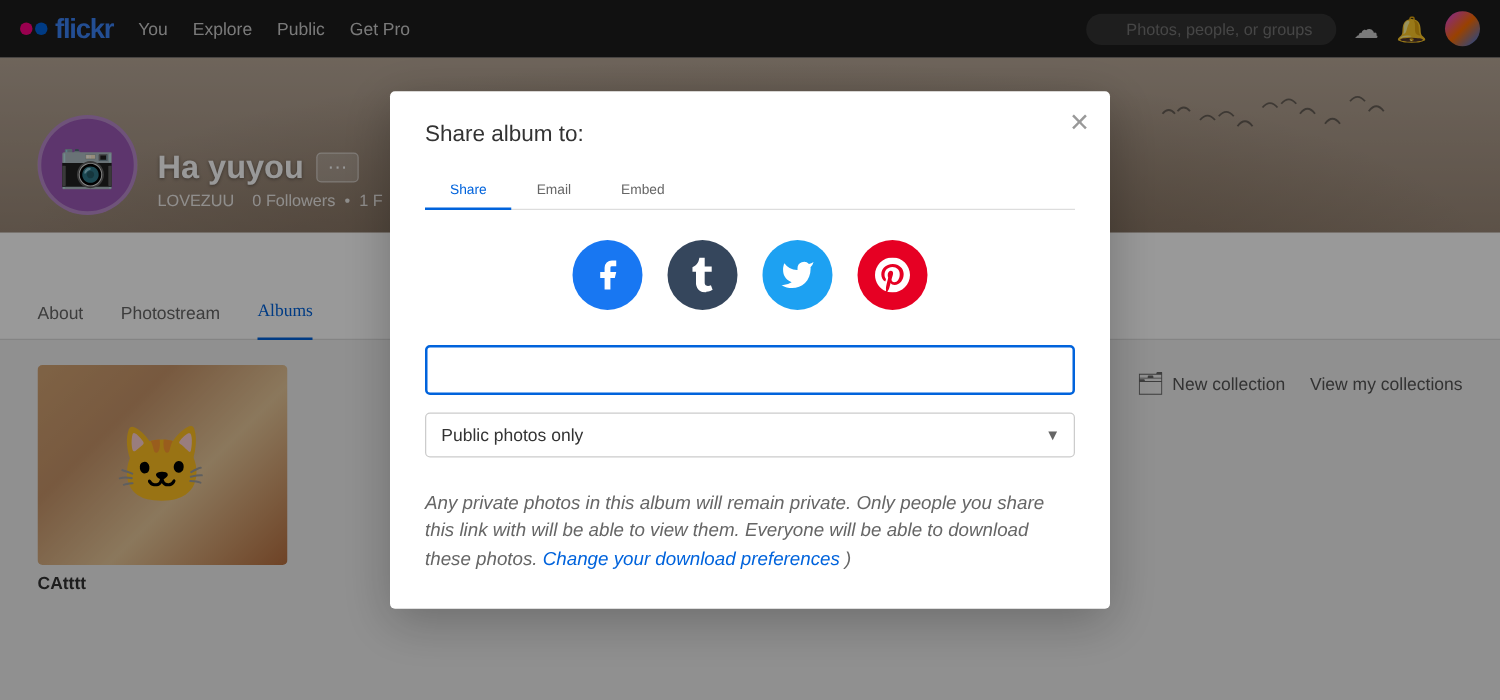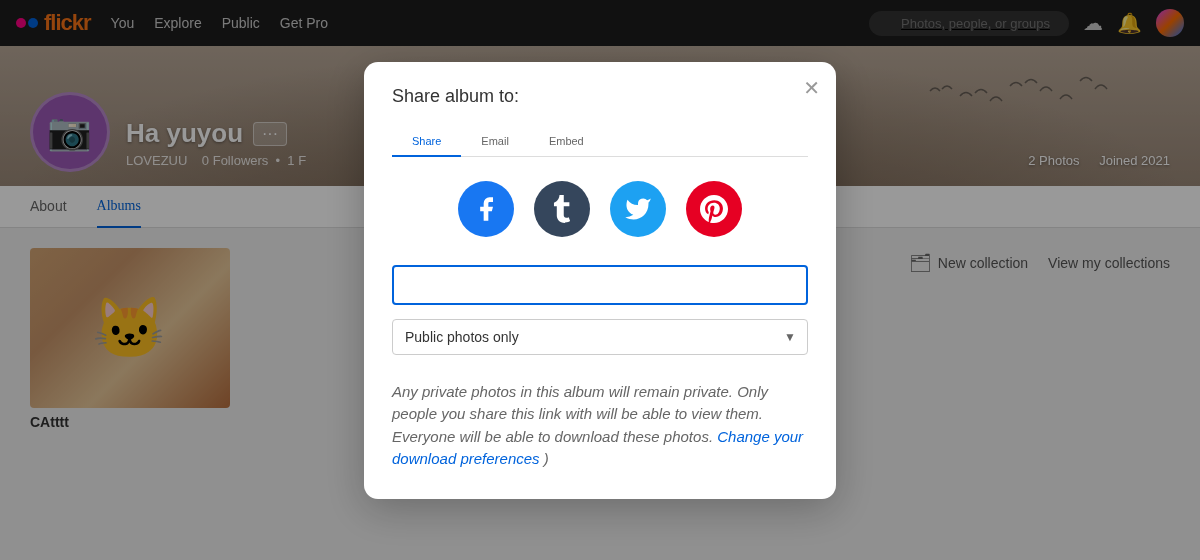--- a/index.html
+++ b/index.html
@@ -21,21 +21,21 @@
       align-items: center;
       gap: 6px;
     }
     .flickr-dots {
       display: flex;
       gap: 2px;
     }
     .dot-pink { width: 10px; height: 10px; border-radius: 50%; background: #ff0084; }
     .dot-blue { width: 10px; height: 10px; border-radius: 50%; background: #0063dc; }
     .flickr-text {
-      color: #f97316;
+      color: #3b82f6;
       font-size: 22px;
       font-weight: bold;
       letter-spacing: -1px;
     }
     .nav-link {
       color: #ccc;
       font-size: 14px;
       text-decoration: none;
       cursor: pointer;
     }
@@ -52,21 +52,20 @@
       padding: 5px 14px 5px 32px;
       color: #aaa;
       font-size: 13px;
       width: 200px;
       position: relative;
     }
     .search-wrapper {
       position: relative;
       display: flex;
       align-items: flex-start;
-      text-decoration: underline;
     }
     .search-icon-nav {
       position: absolute;
       left: 10px;
       color: #aaa;
       font-size: 13px;
       pointer-events: none;
     }
     .nav-icon {
       color: #ccc;
@@ -161,20 +160,21 @@
       padding: 0 30px;
       gap: 30px;
     }
     .tab-item {
       padding: 12px 0;
       font-size: 14px;
       color: #666;
       cursor: pointer;
       border-bottom: 2px solid transparent;
       margin-bottom: -1px;
+      margin-top: 44px;
     }
     .tab-item.active {
       color: #0063dc;
       border-bottom-color: #0063dc;
       font-weight: 500;
       font-family: Liberation Serif, serif;
     }
 
     
     .main-content {
@@ -248,22 +248,22 @@
       position: fixed;
       inset: 0;
       background: rgba(0,0,0,0.4);
       display: flex;
       align-items: center;
       justify-content: center;
       z-index: 100;
     }
     .modal {
       background: white;
-      border-radius: 14px;
-      width: 472px;
+      border-radius: 4px;
+      width: 576px;
       padding: 24px 28px 28px;
       position: relative;
       box-shadow: 0 10px 40px rgba(0,0,0,0.25);
     }
     .modal-title {
       font-size: 18px;
       color: #333;
       margin-bottom: 20px;
     }
     .modal-close {
@@ -425,29 +425,26 @@
         <button class="profile-more-btn">···</button>
       </div>
       <div class="profile-sub">
         <span>LOVEZUU</span>
         &nbsp;&nbsp;
         <span>0 Followers</span>
         &nbsp;•&nbsp;
         <span>1 F</span>
       </div>
     </div>
-    <div class="profile-stats">
-      <span>2 Photos</span>
-      <span>Joined 2021</span>
-    </div>
   </div>
 </div>
 
 <div class="tab-bar">
   <div class="tab-item">About</div>
+  <div class="tab-item">Photostream</div>
   <div class="tab-item active">Albums</div>
 </div>
 
 <div class="main-content">
   <div class="album-card">
     <div class="album-thumbnail">
       <div class="cat-placeholder">🐱</div>
     </div>
     <div class="album-info">
       <div class="album-title">CAtttt</div>

